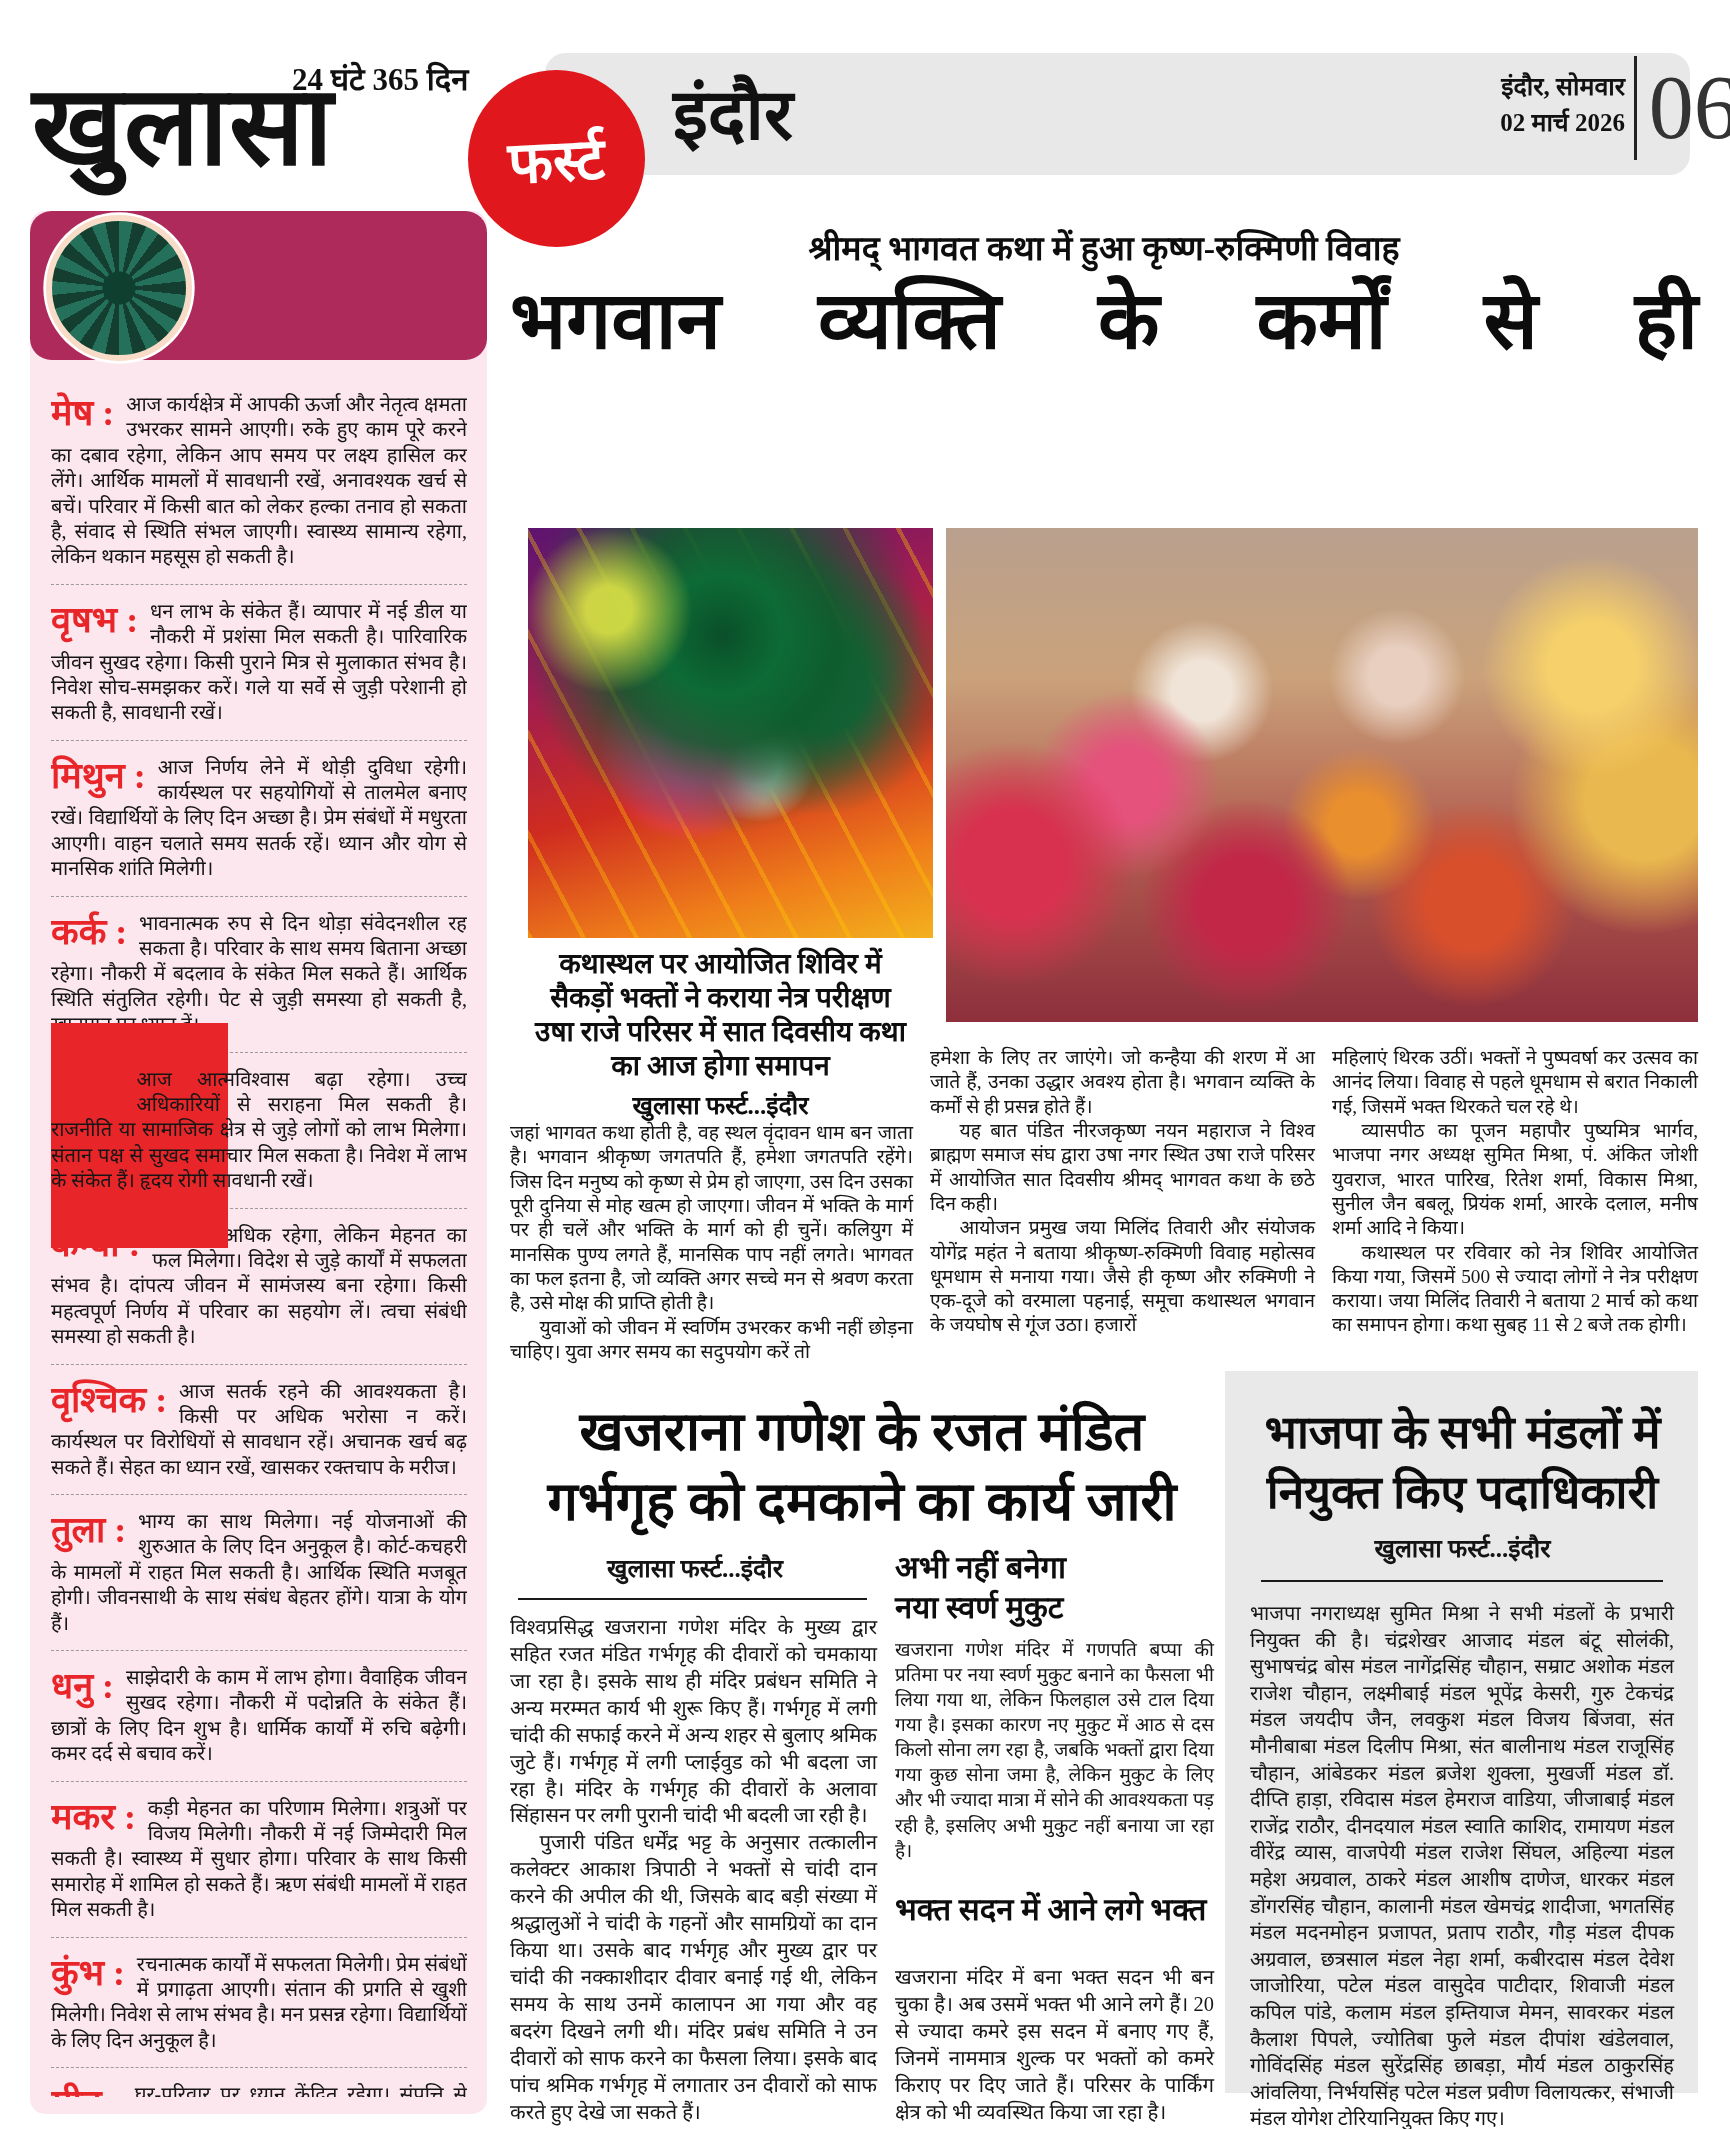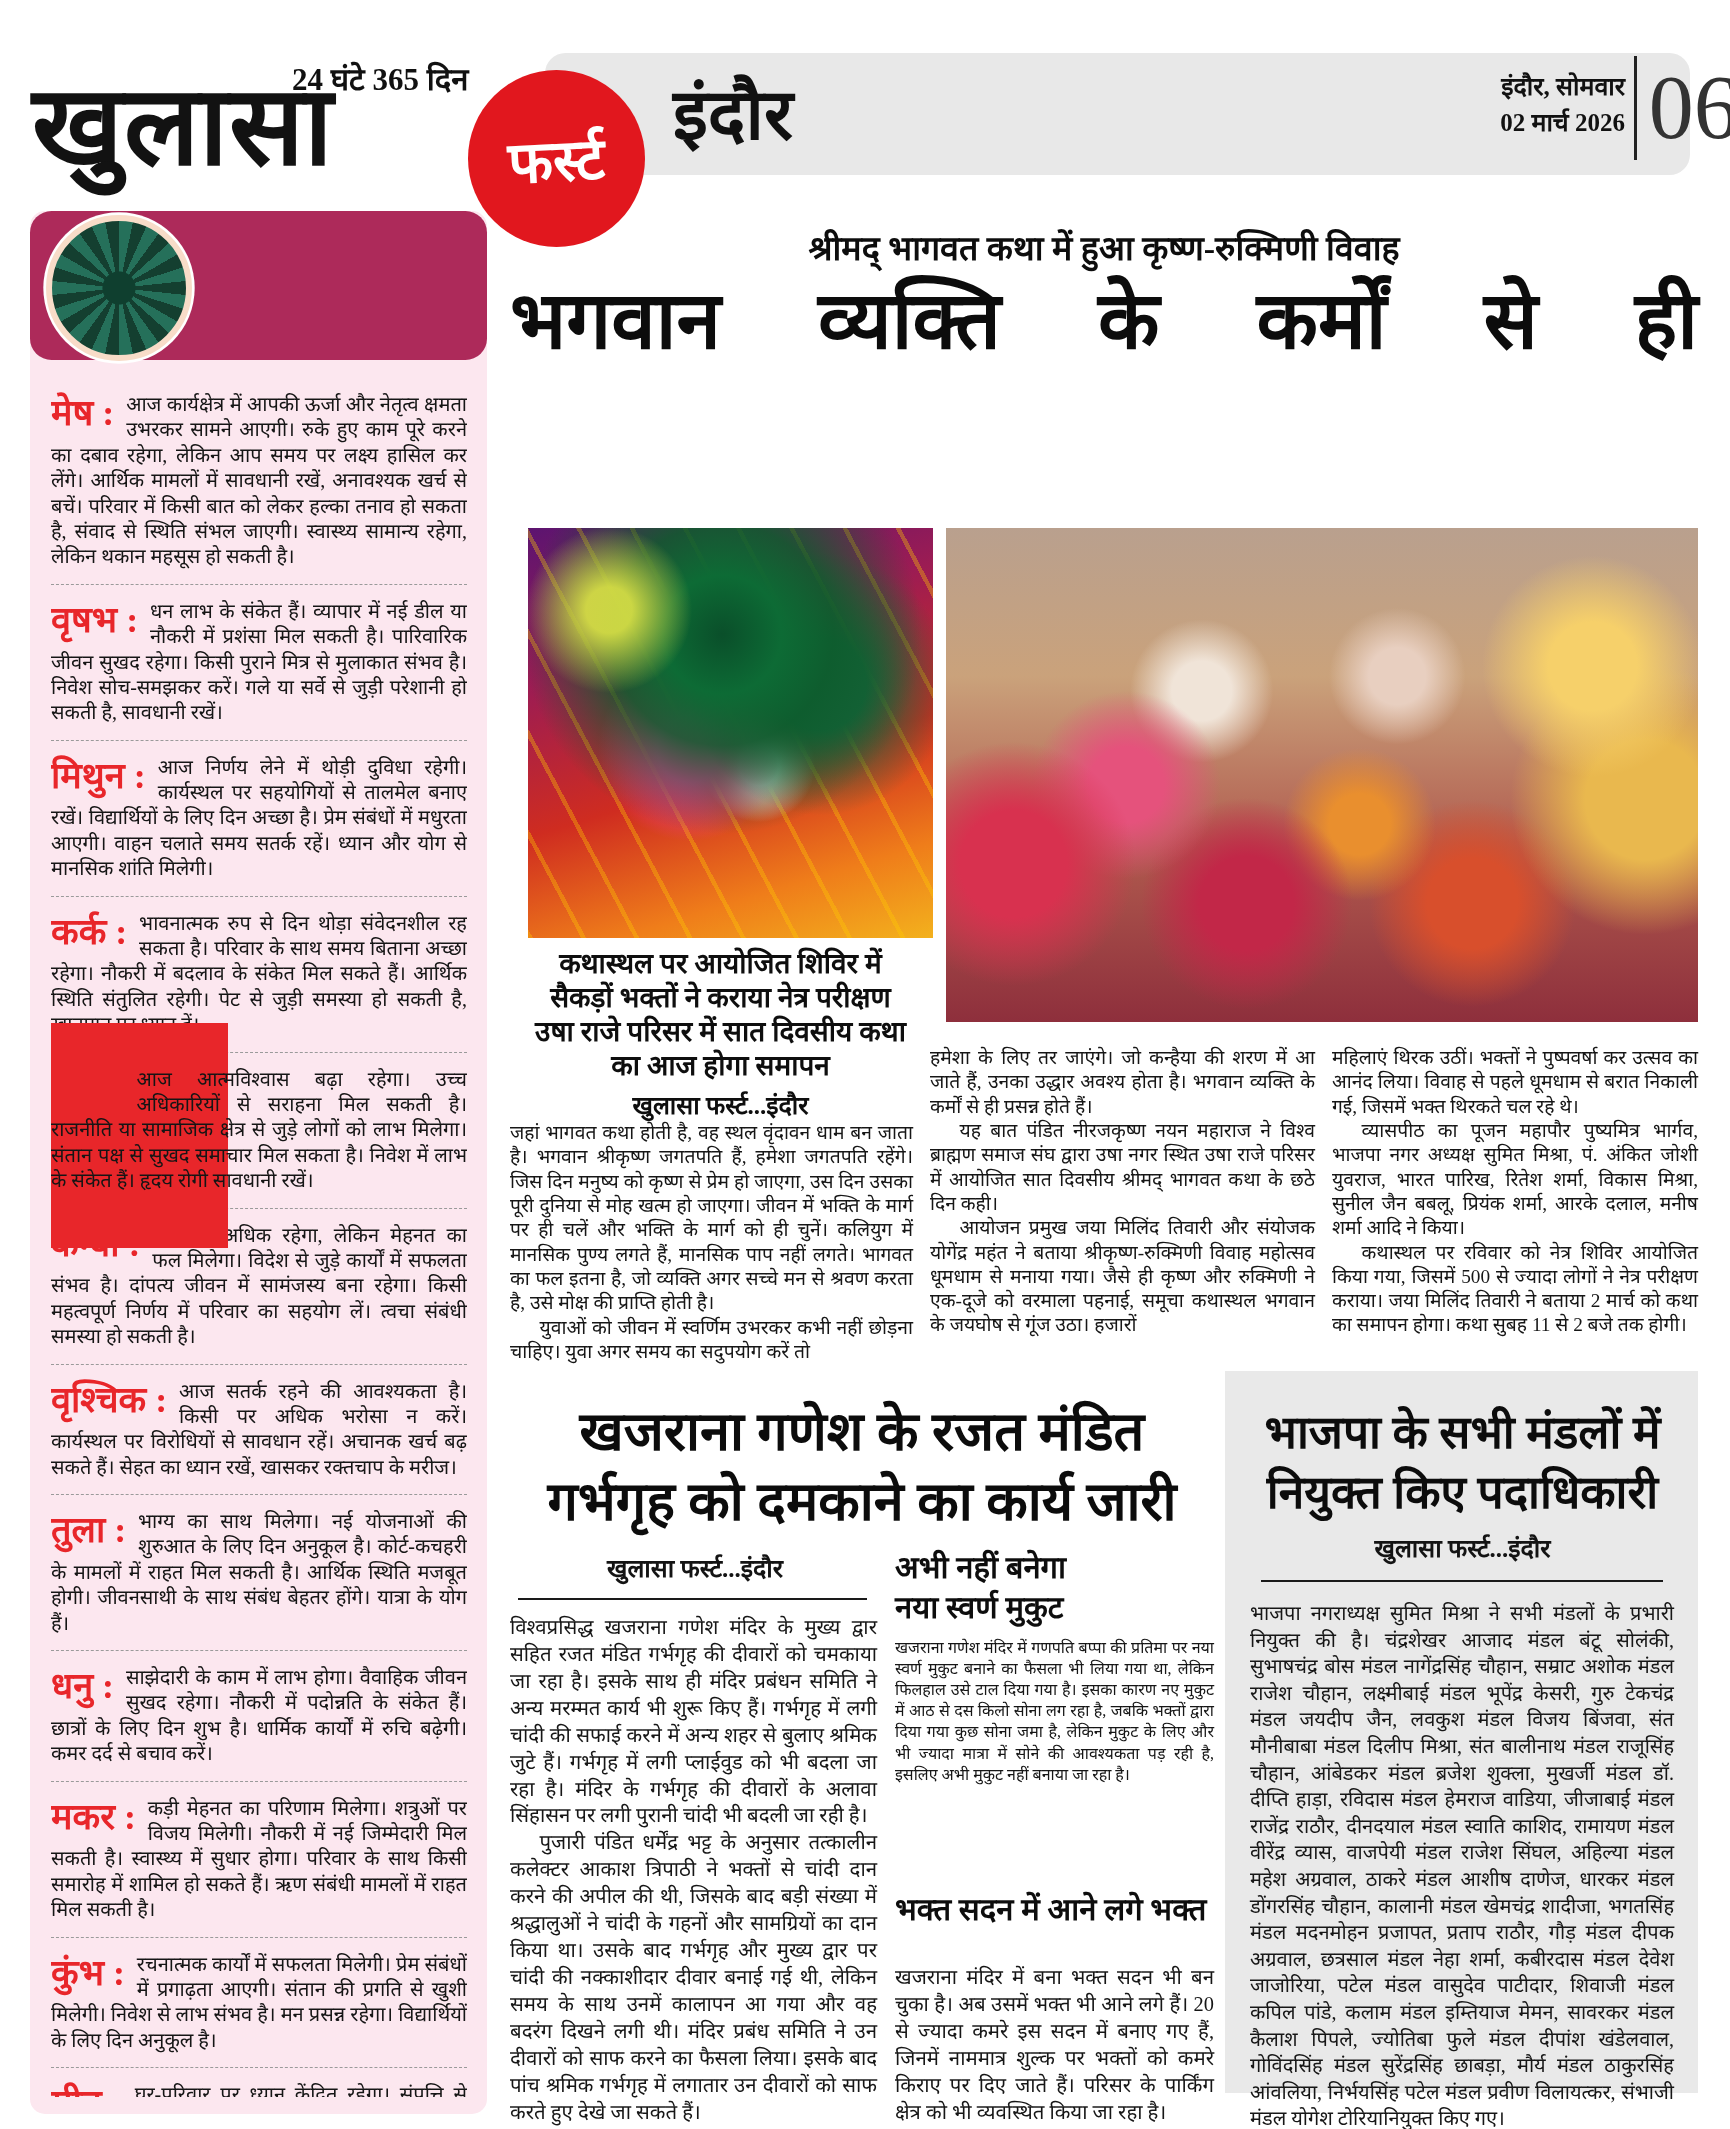--- a/index.html
+++ b/index.html
@@ -72,21 +72,21 @@
   .m-col1{left:510px;top:1121px;width:403px;}
   .m-col2{left:930px;top:1046px;width:385px;}
   .m-col3{left:1332px;top:1046px;width:366px;}
 
   
   .k-headline{position:absolute;left:510px;top:1397px;width:704px;text-align:center;font-size:54px;font-weight:800;line-height:1.3;color:#0c0c0c;}
   .k-byline{position:absolute;left:534px;top:1550px;width:322px;text-align:center;font-size:25px;font-weight:800;}
   .k-rule{position:absolute;left:518px;top:1598px;width:349px;border-top:2.1px solid #1a1a1a;}
   .k-col1{left:510px;top:1614px;width:367px;font-size:20.4px;line-height:1.32;}
   .k-sub1{position:absolute;left:895px;top:1548px;width:319px;font-size:31px;font-weight:800;line-height:1.3;color:#0d0d0d;}
-  .k-col2a{left:895px;top:1637px;width:319px;font-size:16px;line-height:1.32;}
+  .k-col2a{left:895px;top:1637px;width:319px;font-size:19px;line-height:1.32;}
   .k-sub2{position:absolute;left:895px;top:1887px;width:319px;font-size:31px;font-weight:800;color:#0d0d0d;}
   .k-col2b{left:895px;top:1936px;width:319px;font-size:20.4px;line-height:1.32;margin-top:28px;}
 
   
   .graybox{position:absolute;left:1225px;top:1371px;width:473px;height:722px;background:#e9e9e9;overflow:hidden;}
   .b-headline{position:absolute;left:1245px;top:1403px;width:435px;text-align:center;font-size:46px;font-weight:800;line-height:1.3;color:#0c0c0c;}
   .b-byline{position:absolute;left:1245px;top:1530px;width:435px;text-align:center;font-size:25px;font-weight:800;}
   .b-rule{position:absolute;left:1261px;top:1580px;width:402px;border-top:2.1px solid #1a1a1a;}
   .b-body{left:1250px;top:1600px;width:424px;font-size:20px;line-height:1.33;}
 </style>

